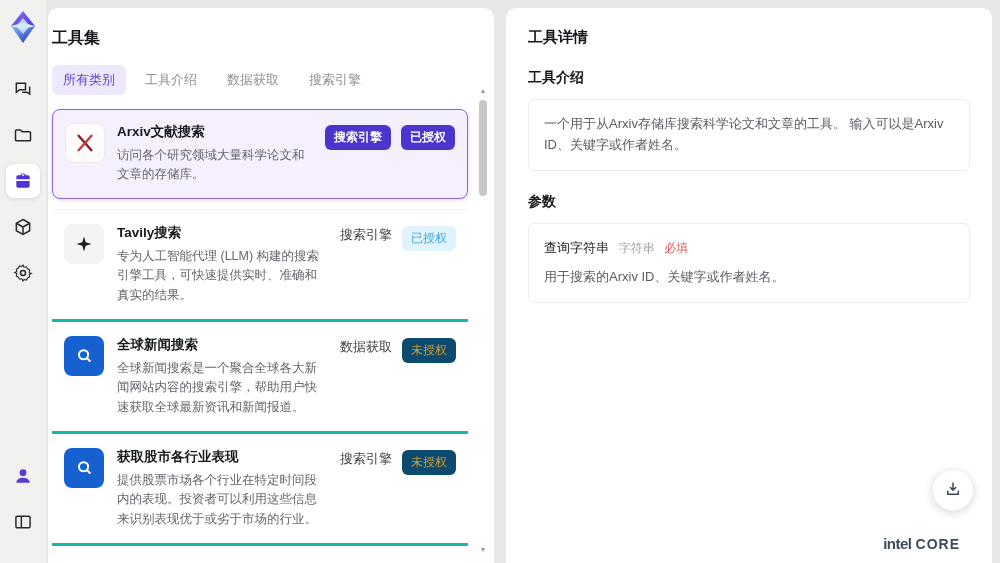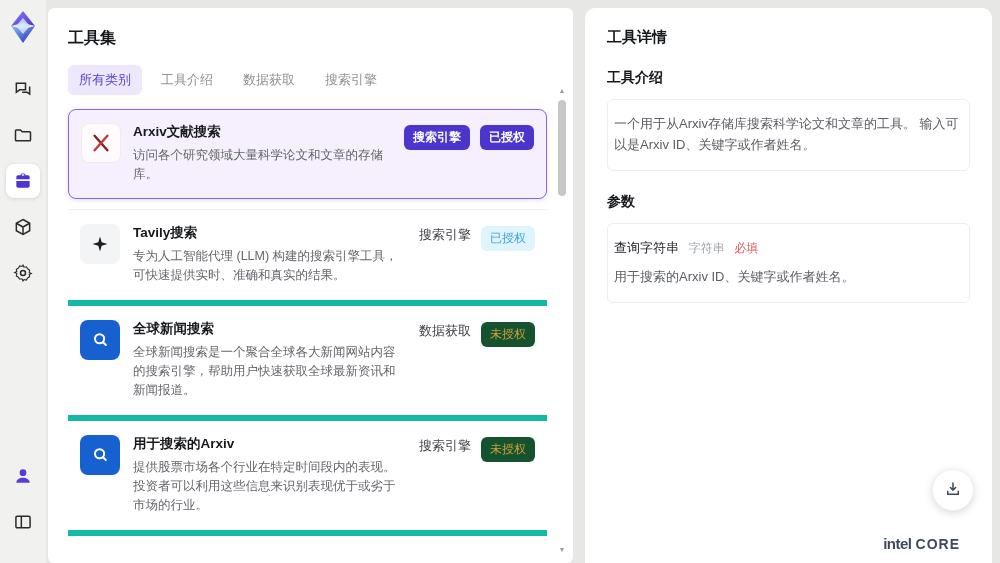--- a/index.html
+++ b/index.html
@@ -22,69 +22,69 @@
   }
   .rail-btn.active { background:#fff; box-shadow:0 1px 4px rgba(0,0,0,.12); color:#4f33d8; }
   .rail-spacer { flex:1; }
   .rail svg { display:block; }
 
   
   .main { flex:1; display:flex; gap:12px; padding:8px 8px 0 2px; min-width:0; }
   .card {
     background:#fff; border-radius:10px 10px 0 0; position:relative;
   }
-  .list-card { width:525px; flex-shrink:0; padding:20px 26px 0 20px; overflow:hidden;border-radius:6px; }
+  .list-card { width:446px; flex-shrink:0; padding:20px 26px 0 4px; overflow:hidden; }
   .detail-card { flex:1; padding:20px 22px; }
 
   .panel-title { font-size:16px; font-weight:bold; color:#15181d; }
 
   
   .tabs { display:flex; align-items:center; gap:8px; margin:16px 0 14px; }
   .tab { padding:6px 11px; border-radius:6px; font-size:13px; color:#8f9094; cursor:pointer; white-space:nowrap; }
   .tab.active { background:#ede8fb; color:#5d3fd4; font-weight:normal; }
 
   
   .tool-row { display:flex; gap:12px; padding:14px 12px; cursor:pointer; }
   .tool-row.selected {
     border:1px solid #8a63e8; background:#f6f0fe; border-radius:8px;
     box-shadow:0 1px 5px rgba(110,70,220,.18); margin-bottom:10px; padding:13px 12px;
   }
   .tool-list { border-top:1px solid #f1f1f1; }
-  .tool-list .tool-row { border-bottom:6px solid #14b8a6;gap:13px; }
+  .tool-list .tool-row { border-bottom:3px solid #14b8a6;gap:13px; }
   .tool-icon {
     width:40px; height:40px; border-radius:8px; flex-shrink:0;
     display:flex; align-items:center; justify-content:center;
   }
   .ti-white { background:#fdfbfb; box-shadow:0 0 0 1px #f0eaea inset; }
   .ti-gray  { background:#f3f4f5; }
   .ti-blue  { background:#1661cf; }
   .tool-body { flex:1; min-width:0; }
   .tool-name { font-size:13.5px; font-weight:bold; color:#17191d; margin-bottom:5px; }
   .tool-desc { font-size:12.5px; color:#63666b; line-height:1.55; }
   .tool-meta { display:flex; gap:10px; align-items:flex-start; flex-shrink:0; padding-top:2px; }
   .cat-text { font-size:13px; color:#3b3e44; white-space:nowrap; }
   .badge { font-size:12px; padding:4px 9px; border-radius:6px; white-space:nowrap; }
   .badge.solid { background:#4b35cd; color:#fff; font-weight:bold; }
   .badge.auth-ok { background:#e0f4fd; color:#3da4d8; }
-  .badge.auth-no { background:#14532d; color:#cf9f3c;text-align:center; }
+  .badge.auth-no { background:#0c4a6e; color:#cf9f3c;text-align:center; }
 
   
   .vscroll {
     position:absolute; top:78px; bottom:8px; right:6px; width:10px;
     display:flex; flex-direction:column; align-items:center;
   }
   .vscroll .arr { font-size:7px; color:#9a9a9a; line-height:10px; }
   .vscroll .track { flex:1; width:8px; position:relative; }
   .vscroll .thumb { position:absolute; top:4px; left:0; width:8px; height:96px; background:#c7c7c7; border-radius:4px; }
 
   
   .section-head { font-size:14px; font-weight:bold; color:#17191d; margin:22px 0 12px; }
   .info-box {
     border:1px solid #ededed; border-radius:6px; background:#fff;
-    padding:14px 6px; font-size:13px; color:#5a5d63; line-height:1.6;
+    padding:14px 15px; font-size:13px; color:#5a5d63; line-height:1.6;
   }
   .param-line1 { margin-bottom:9px; }
   .param-name { font-size:13px; font-weight:normal; color:#212429; }
   .param-type { font-size:12px; color:#9aa0a6; margin-left:6px; }
   .param-req  { font-size:12px; color:#e25a5a; margin-left:6px; }
   .param-desc { font-size:13px; color:#5a5d63; }
 
   
   .fab {
     position:absolute; right:18px; bottom:52px; width:42px; height:42px; border-radius:50%;
@@ -245,21 +245,21 @@
         </div>
 
         <div class="tool-row">
           <div class="tool-icon ti-blue">
             <svg width="20" height="20" viewBox="0 0 24 24" fill="none" stroke="#fff" stroke-width="2.4" stroke-linecap="round">
               <circle cx="11.5" cy="10.5" r="5.5"></circle>
                 <path d="M15.5 14.5L19 18"></path>
             </svg>
           </div>
           <div class="tool-body">
-            <div class="tool-name">用于搜索的Arxiv</div>
+            <div class="tool-name">获取股市各行业表现</div>
             <div class="tool-desc">提供股票市场各个行业在特定时间段内的表现。投资者可以利用这些信息来识别表现优于或劣于市场的行业。</div>
           </div>
           <div class="tool-meta">
             <span class="cat-text">搜索引擎</span>
             <span class="badge auth-no">未授权</span>
           </div>
         </div>
 
       </div>
 

